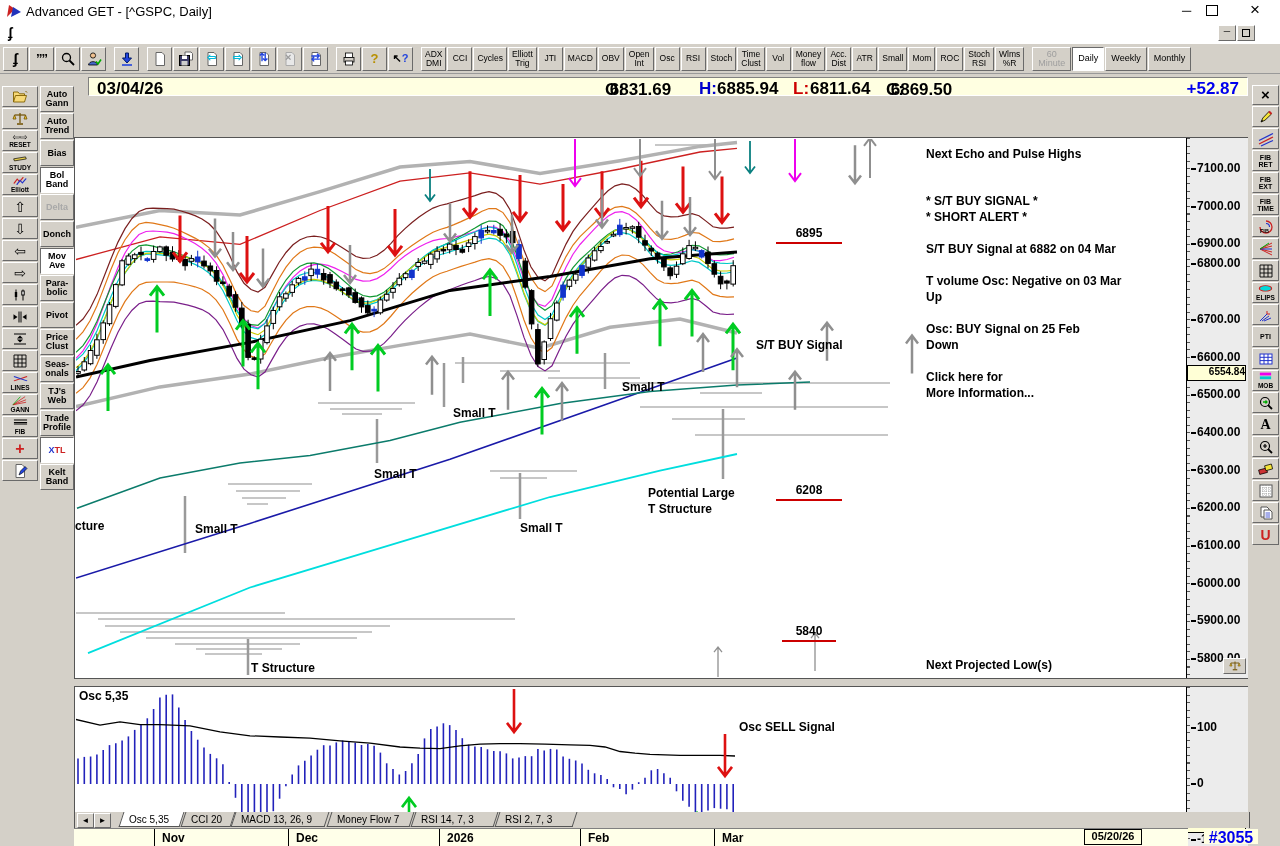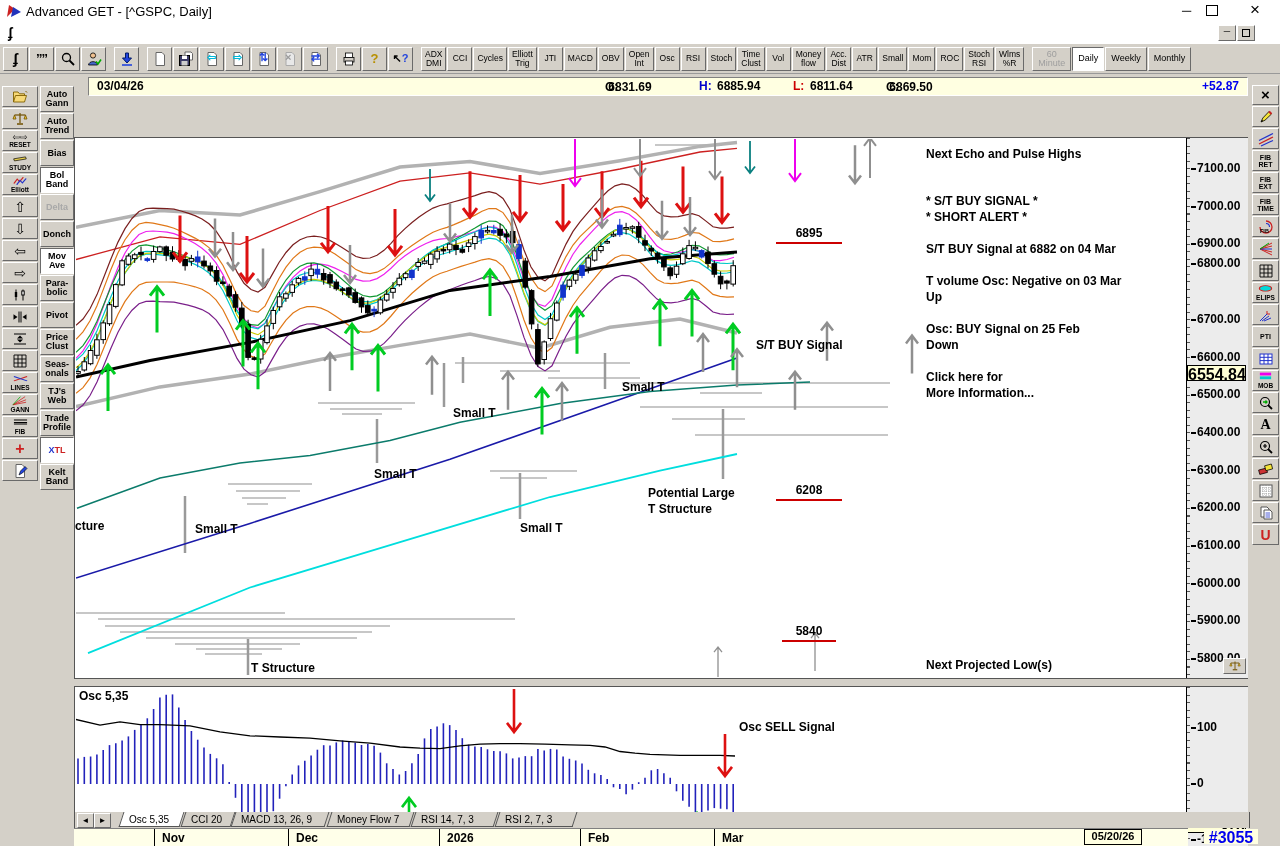--- a/index.html
+++ b/index.html
@@ -16,21 +16,21 @@
   .tbtn.tf{font-size:9px;line-height:9px;padding:1px 5px;}
   .tbtn.active{background:#fff;border-color:#6a6a6a #fff #fff #6a6a6a;}
   .tbtn.disabled{color:#9e9e9e;}
   .tsep{width:7px;height:24px;}
   .pgi{position:relative;width:16px;height:16px;display:inline-block;}
   .pgi b{position:absolute;left:3.5px;top:0.5px;font-size:11px;}
   .mini{display:flex;flex-direction:column;align-items:center;line-height:7px;}
   .mini i{font-style:normal;font-size:6.5px;font-weight:bold;letter-spacing:0;}
   
   #infobar{left:88px;top:77px;width:1158px;height:17px;background:#ffffe1;border:1px solid;border-color:#808080 #fff #fff #808080;
-    font-size:12px;font-weight:bold;}
+    font-size:17px;font-weight:bold;}
   #infobar span{position:absolute;top:1px;white-space:pre;}
   
   .sbtn{background:#d4d0c8;border:1px solid;border-color:#fff #6a6a6a #6a6a6a #fff;box-sizing:border-box;
     display:flex;align-items:center;justify-content:center;text-align:center;margin-bottom:1px;}
   .sbtn.active{background:#fff;border-color:#6a6a6a #fff #fff #6a6a6a;}
   .sbtn.disabled{color:#a8a8a8;}
   #leftcol1{left:2px;top:86px;width:36px;}
   #leftcol1 .sbtn{width:36px;height:21px;font-size:12px;}
   #leftcol2{left:40px;top:86px;width:34px;}
   #leftcol2 .sbtn{width:34px;height:26px;font-size:9px;line-height:9px;font-weight:bold;}
@@ -39,21 +39,21 @@
   .two7{font-size:7px;line-height:7px;font-weight:bold;}
   
   .panel{background:#fff;border:1px solid #555;box-sizing:border-box;margin-top:41px;}
   #mainpanel{left:74px;top:96px;width:1174px;height:542px;}
   #oscpanel{left:74px;top:645px;width:1174px;height:167px;}
   .axis{position:absolute;background:#ececec;border-left:1px solid #000;}
   .axis::before{content:'';position:absolute;left:0;top:0;bottom:0;width:3px;
     background:repeating-linear-gradient(to bottom,#555 0 1px,transparent 1px 7.55px);}
   .tick{position:absolute;left:4px;font-size:12px;font-weight:bold;white-space:nowrap;}
   .tick i{display:inline-block;width:5px;height:2px;background:#000;vertical-align:middle;margin-right:1px;font-style:normal;}
-  .hibox{position:absolute;left:0px;background:#ffffd6;border:1px solid #000;font-size:16px;font-weight:bold;
+  .hibox{position:absolute;left:0px;background:#ffffd6;border:1px solid #000;font-size:10px;font-weight:bold;
     text-align:right;box-sizing:border-box;}
   .anno{position:absolute;font-size:12px;font-weight:bold;color:#000;white-space:pre;}
   .plabel{position:absolute;font-size:12px;font-weight:bold;text-align:center;border-bottom:2px solid #cc0000;padding-bottom:2px;}
   
   #tabrow{left:74px;top:812px;width:1174px;height:16px;background:#d4d0c8;border-left:1px solid #555;border-right:1px solid #555;}
   .tab{position:absolute;top:0;height:14px;background:#d4d0c8;border:1px solid #555;border-top:none;
     transform:skewX(-18deg);display:flex;align-items:center;}
   .tab span{transform:skewX(18deg);font-size:10px;padding:0 7px;white-space:pre;}
   .tab.active{background:#fff;z-index:2;}
   .scrollbtn{position:absolute;top:1px;width:15px;height:13px;background:#d4d0c8;border:1px solid;border-color:#fff #6a6a6a #6a6a6a #fff;

